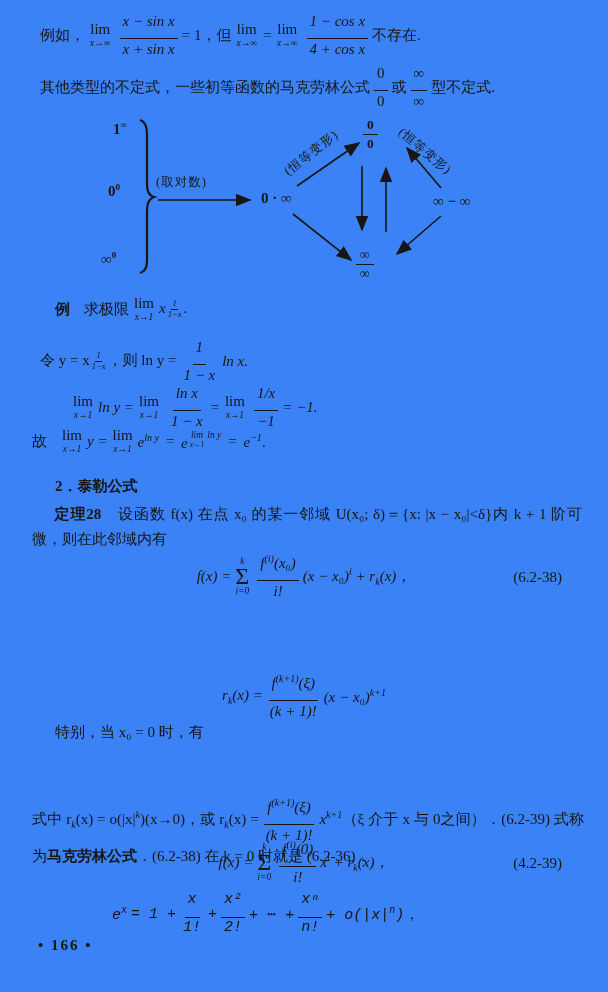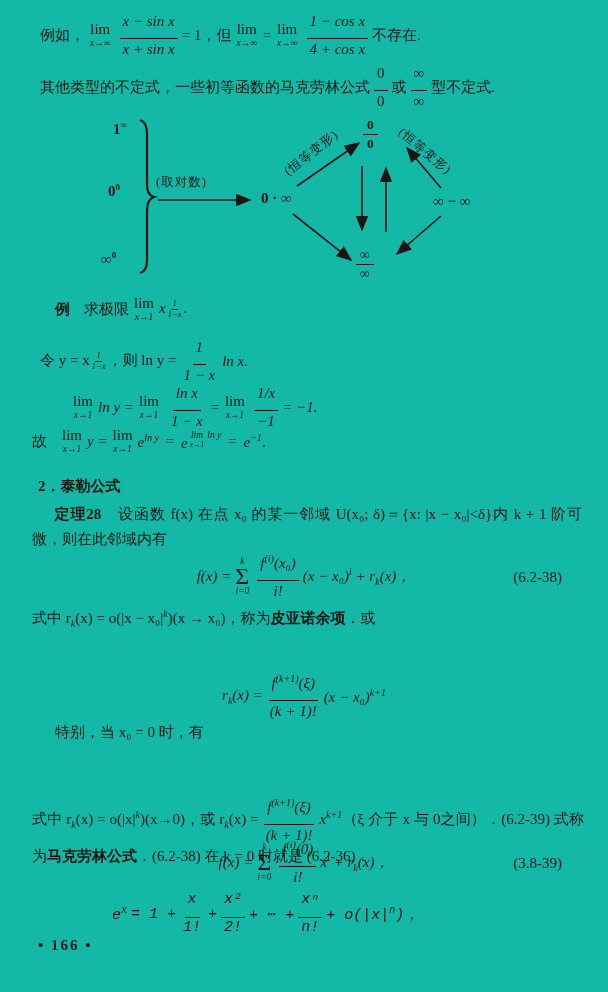--- a/index.html
+++ b/index.html
@@ -1,18 +1,18 @@
 <!DOCTYPE html>
 <html><head>
 <meta charset="utf-8">
 <style>
   html,body{margin:0;padding:0;}
   .page{
     width:608px;height:992px;position:relative;overflow:hidden;
-    background:#14b8a6;color:#181512;
+    background:#3b82f6;color:#181512;
     font-family:"Liberation Serif","DejaVu Serif",serif;
     font-size:15px;
   }
   .blk{position:absolute;}
   .mrow{display:flex;align-items:center;flex-wrap:nowrap;white-space:nowrap;} 
   .it{font-style:italic;}
   .b{font-weight:bold;}
   
   .frac{display:inline-flex;flex-direction:column;align-items:center;vertical-align:middle;margin:0 4px;line-height:1.2;}
   .frac .fn{padding:0 3px 8px;border-bottom:1.4px solid #181512;text-align:center;}
@@ -200,44 +200,41 @@
           <span class="col">
             <span class="a">lim</span>
             <span class="c">x→1</span>
           </span>
           <span>ln y</span>
         </span></span>
     <span class="it" style="margin:0 6px;">=</span>
     <span><span class="it">e</span><sup class="it">−1</sup><span>.</span></span>
   </div>
 
-  <div class="blk b" style="left:38px;top:477px;">2．泰勒公式</div>
+  <div class="blk b" style="left:55px;top:477px;">2．泰勒公式</div>
 
   <div class="blk para" style="left:32px;top:502px;width:550px;text-indent:1.5em;font-family:Liberation Serif, serif;">
     <span class="b">定理28</span><span>　设函数 f(x) 在点 x₀ 的某一邻域 U(x₀; δ)＝{x: |x − x₀|&lt;δ}</span><span>内 k + 1 阶可微，则在此邻域内有</span>
   </div>
 
   <div class="blk eqline" style="top:553px;">
     <span class="it">f(x) =</span>
     <span class="sum">
         <span class="st">k</span>
         <span class="ss">Σ</span>
         <span class="sb">i=0</span>
       </span>
     <span class="frac">
         <span class="fn it"><span>f</span><sup>(i)</sup><span>(x₀)</span></span>
         <span class="fd it">i!</span>
       </span>
     <span class="it"><span>(x − x₀)</span><sup>i</sup><span> + r</span><sub>k</sub><span>(x)，</span></span>
     <span class="eqtag">(6.2-38)</span>
   </div>
 
-  <div class="blk para" style="left:32px;top:601px;width:550px;">
-    <span>式中 r</span><sub class="it">k</sub><span>(x) = o(|x − x₀|</span><sup class="it">k</sup><span>)(x → x₀)，称为</span><span class="b">皮亚诺余项</span><span>．或</span>
-  </div>
 
   <div class="blk eqline" style="top:626px;">
     <span class="it"><span>r</span><sub>k</sub><span>(x) =</span></span>
     <span class="frac">
         <span class="fn it"><span>f</span><sup>(k+1)</sup><span>(ξ)</span></span>
         <span class="fd it">(k + 1)!</span>
       </span>
     <span class="it"><span>(x − x₀)</span><sup>k+1</sup></span>
   </div>
 
@@ -249,21 +246,21 @@
     <span class="sum">
         <span class="st">k</span>
         <span class="ss">Σ</span>
         <span class="sb">i=0</span>
       </span>
     <span class="frac">
         <span class="fn it"><span>f</span><sup>(i)</sup><span>(0)</span></span>
         <span class="fd it">i!</span>
       </span>
     <span class="it"><span>x</span><sup>i</sup><span> + r</span><sub>k</sub><span>(x)，</span></span>
-    <span class="eqtag">(3.8-39)</span>
+    <span class="eqtag">(4.2-39)</span>
   </div>
 
   <div class="blk para" style="left:32px;top:797px;width:552px;">
     <span>式中 r</span><sub class="it">k</sub><span>(x) = o(|x|</span><sup class="it">k</sup><span>)(x→0)，或 r</span><sub class="it">k</sub><span>(x) =</span><span class="frac">
         <span class="fn it"><span>f</span><sup>(k+1)</sup><span>(ξ)</span></span>
         <span class="fd it">(k + 1)!</span>
       </span><span class="it">x</span><sup class="it">k+1</sup><span>（ξ 介于 x 与 0</span><span>之间）．(6.2-39) 式称为</span><span class="b">马克劳林公式</span><span>．(6.2-38) 在 k = 0 时就是 (6.2-36)．</span>
   </div>
 
 

